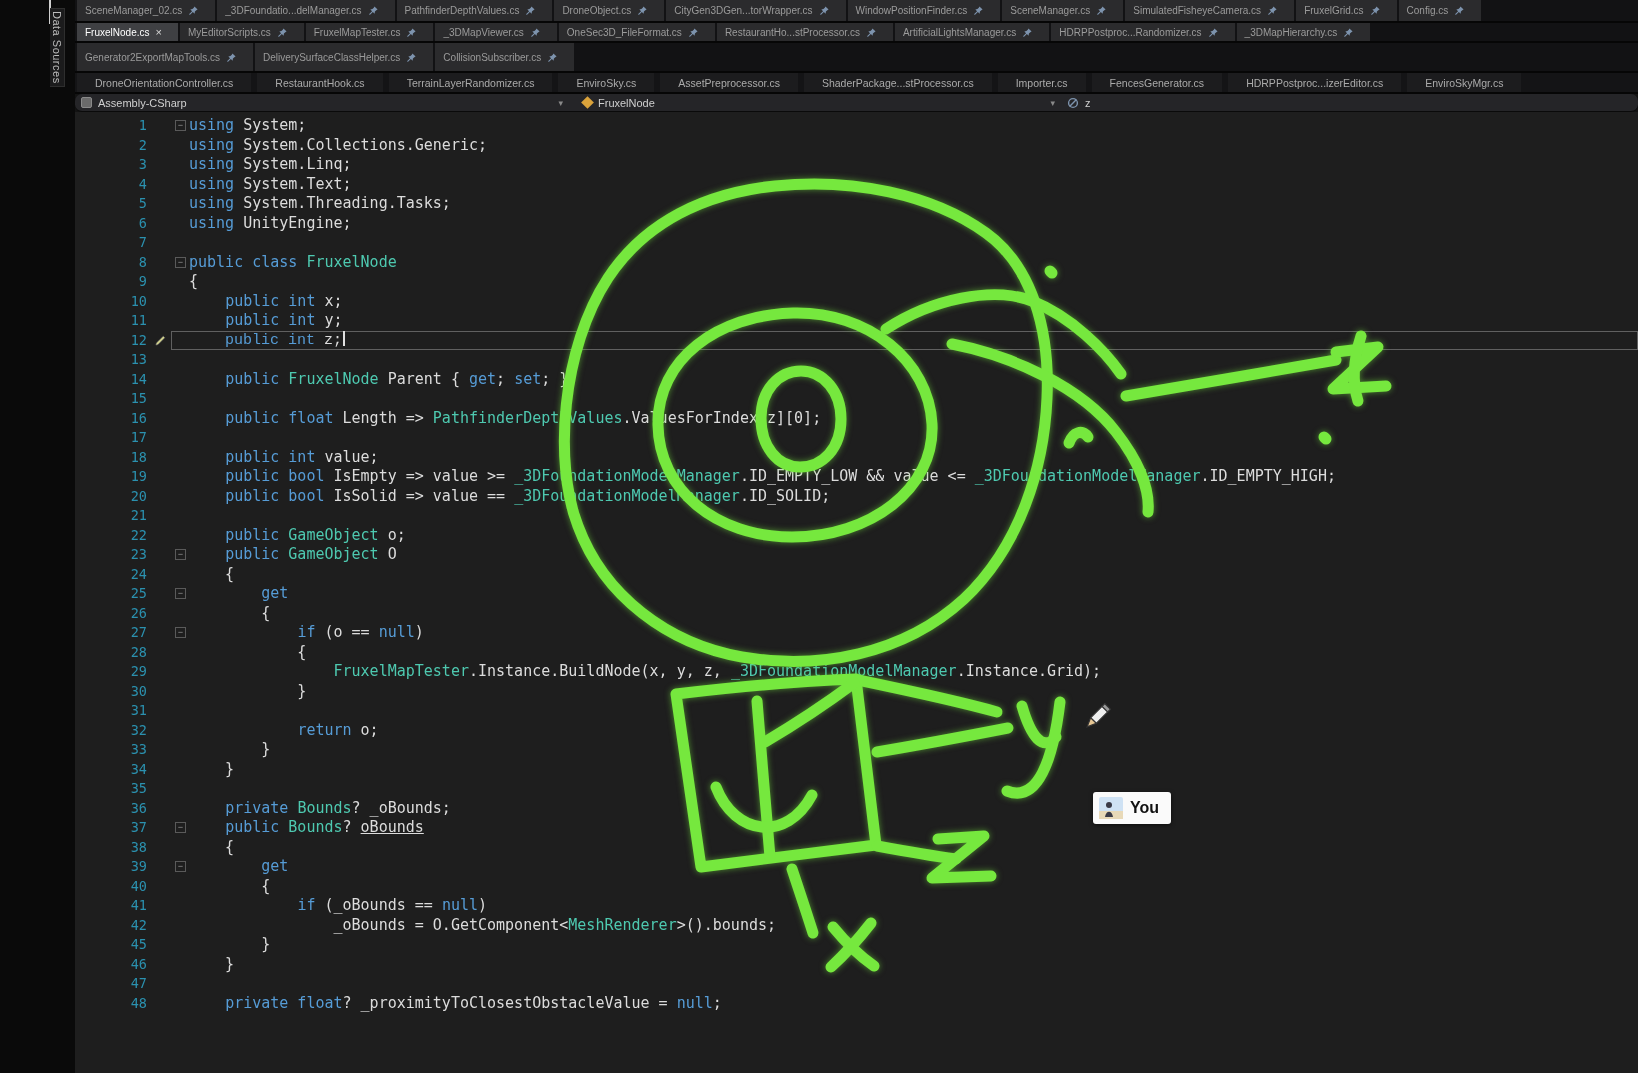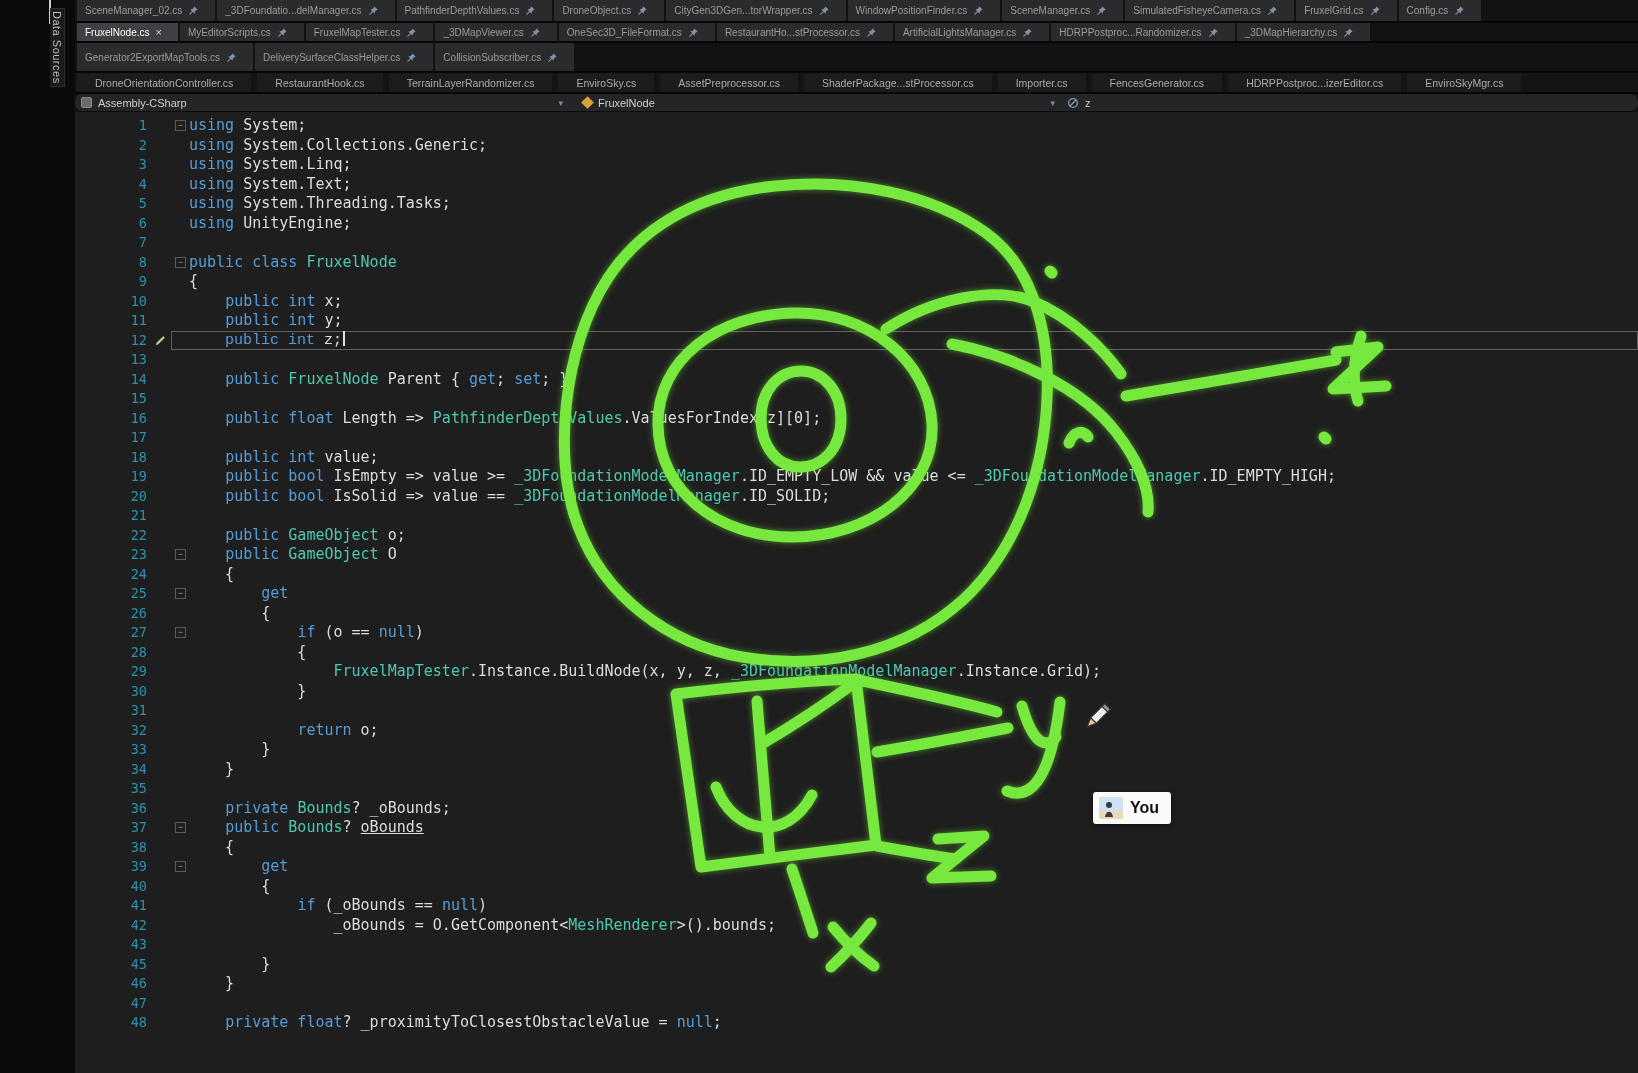--- a/index.html
+++ b/index.html
@@ -663,28 +663,20 @@
         </div>
         <div class="codeline">
           <span class="lnw">42</span>
           <span class="gmark"></span>
           <span class="hl">
             <span class="foldcol"></span>
             <span class="codetext"><span class="pl">                _oBounds = O.GetComponent&lt;</span><span class="ty">MeshRenderer</span><span class="pl">&gt;().bounds;</span></span>
           </span>
         </div>
         <div class="codeline">
-          <span class="lnw">43</span>
-          <span class="gmark"></span>
-          <span class="hl">
-            <span class="foldcol"></span>
-            <span class="codetext"></span>
-          </span>
-        </div>
-        <div class="codeline">
           <span class="lnw">45</span>
           <span class="gmark"></span>
           <span class="hl">
             <span class="foldcol"></span>
             <span class="codetext"><span class="pl">        }</span></span>
           </span>
         </div>
         <div class="codeline">
           <span class="lnw">46</span>
           <span class="gmark"></span>

